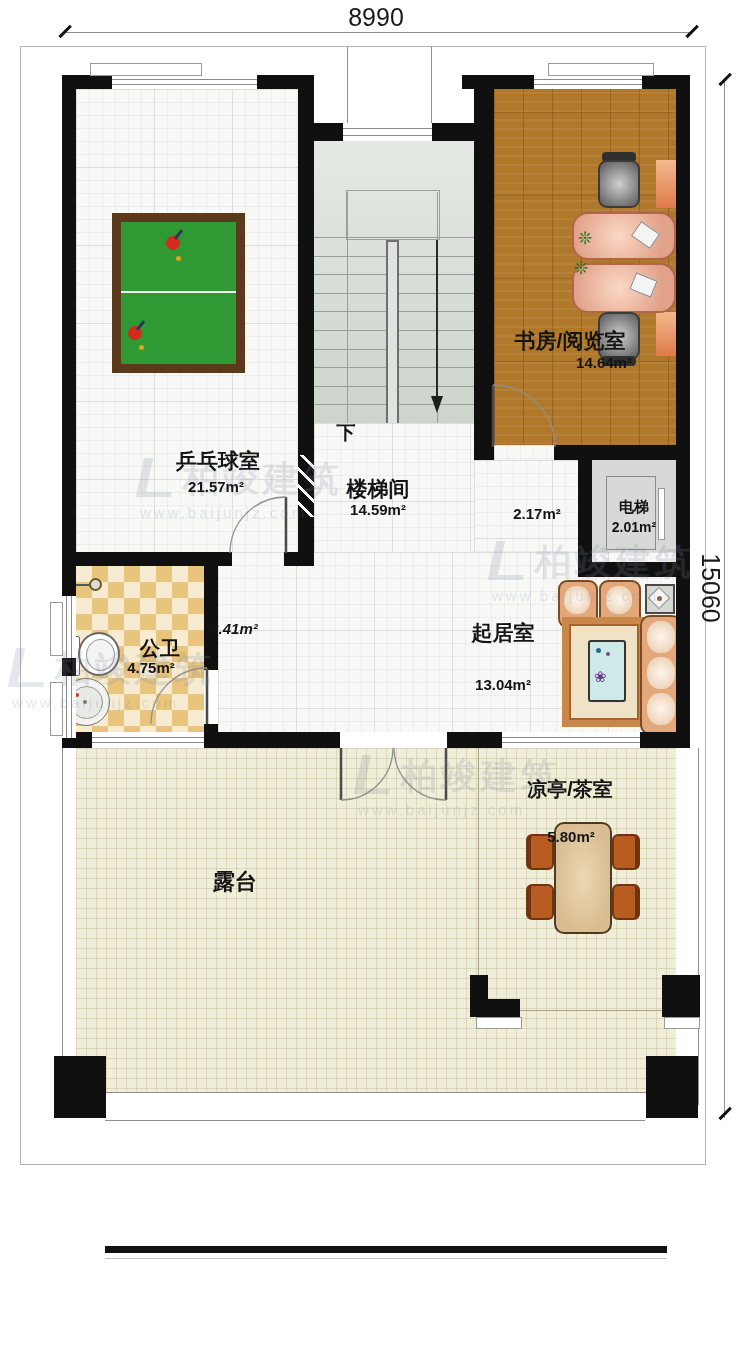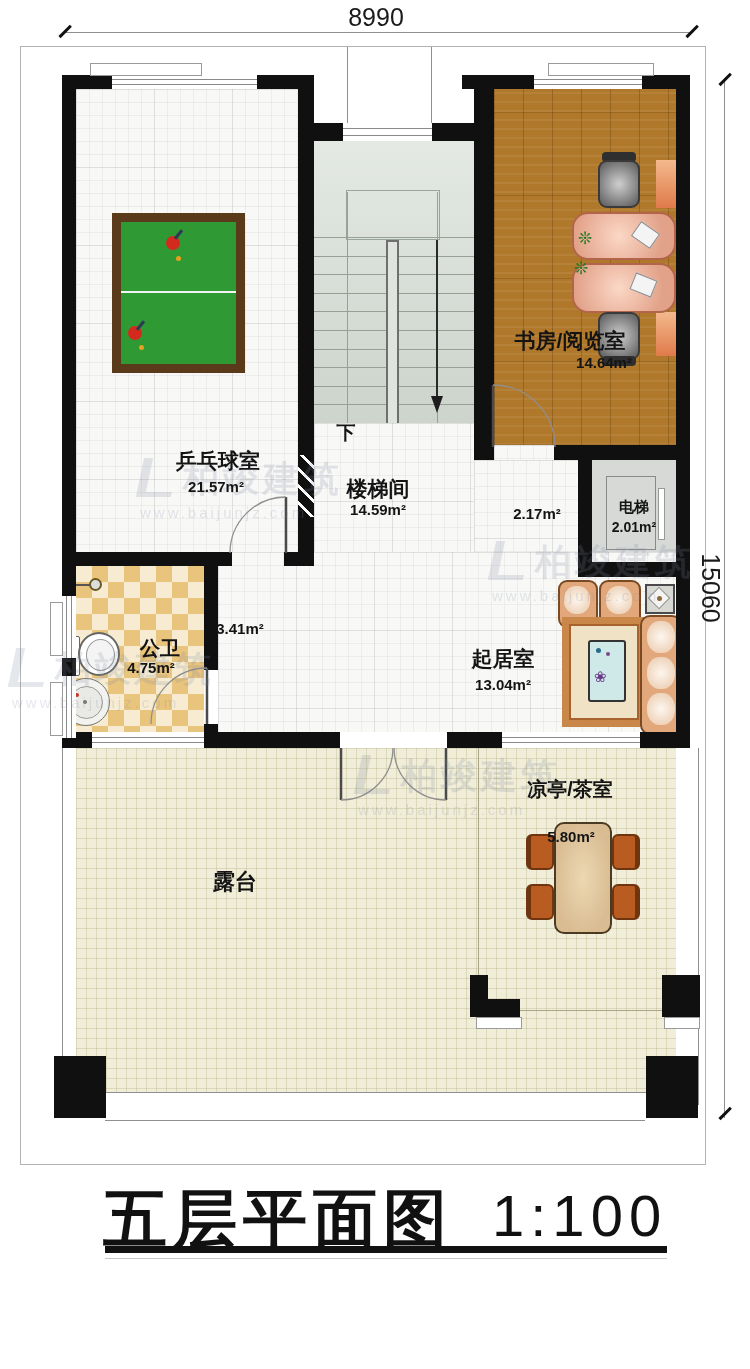--- a/index.html
+++ b/index.html
@@ -214,35 +214,33 @@
   <div class="lblA" style="left:216px;top:486px;">21.57m²</div>
   <div class="lblN" style="left:570px;top:341px;font-size:21px;">书房/阅览室</div>
   <div class="lblA" style="left:572px;top:362px;margin-left:32px;">14.64m²</div>
   <div class="lblN" style="left:378px;top:489px;font-size:21px;">楼梯间</div>
   <div class="lblA" style="left:378px;top:509px;">14.59m²</div>
   <div class="lblN" style="left:346px;top:433px;font-size:19px;">下</div>
   <div class="lblN" style="left:634px;top:507px;font-size:15px;">电梯</div>
   <div class="lblA" style="left:634px;top:527px;font-size:14px;">2.01m²</div>
   <div class="lblN" style="left:160px;top:648px;font-size:20px;">公卫</div>
   <div class="lblA" style="left:151px;top:667px;">4.75m²</div>
-  <div class="lblN" style="left:503px;top:659px;font-size:21px;">起居室</div>
+  <div class="lblN" style="left:503px;top:633px;font-size:21px;">起居室</div>
   <div class="lblA" style="left:503px;top:684px;">13.04m²</div>
   <div class="lblN" style="left:570px;top:789px;font-size:20px;">凉亭/茶室</div>
   <div class="lblA" style="left:571px;top:836px;">5.80m²</div>
   <div class="lblN" style="left:235px;top:882px;font-size:22px;">露台</div>
   <div class="lblA" style="left:537px;top:513px;">2.17m²</div>
-  <div class="lblA" style="left:240px;top:628px;">3.41m²</div>
+  <div class="lblA" style="left:234px;top:628px;font-style:italic;">3.41m²</div>
 
   <div class="dline" style="left:65px;top:32px;width:627px;height:1px;"></div>
   <div class="tick" style="left:57px;top:30px;"></div>
   <div class="tick" style="left:684px;top:30px;"></div>
   <div class="dim" style="left:376px;top:17px;">8990</div>
   <div class="dline" style="left:724px;top:80px;width:1px;height:1038px;"></div>
   <div class="tick" style="left:717px;top:78px;"></div>
   <div class="tick" style="left:717px;top:1112px;"></div>
   <div class="dim" style="left:710px;top:588px;transform:translate(-50%,-50%) rotate(90deg);">15060</div>
 
-  <div class="titleblock" style="left:103px;top:1176px;font-size:64px;font-weight:900;letter-spacing:6px;">五层平面图</div>
-  <div class="titleblock" style="left:492px;top:1182px;font-size:58px;font-weight:400;letter-spacing:6px;">1:100</div>
   <div class="abs" style="left:105px;top:1246px;width:562px;height:7px;background:#111;"></div>
   <div class="abs" style="left:105px;top:1258px;width:562px;height:1px;background:#c4c4c4;"></div>
 
 </div>
 
 </body></html>

